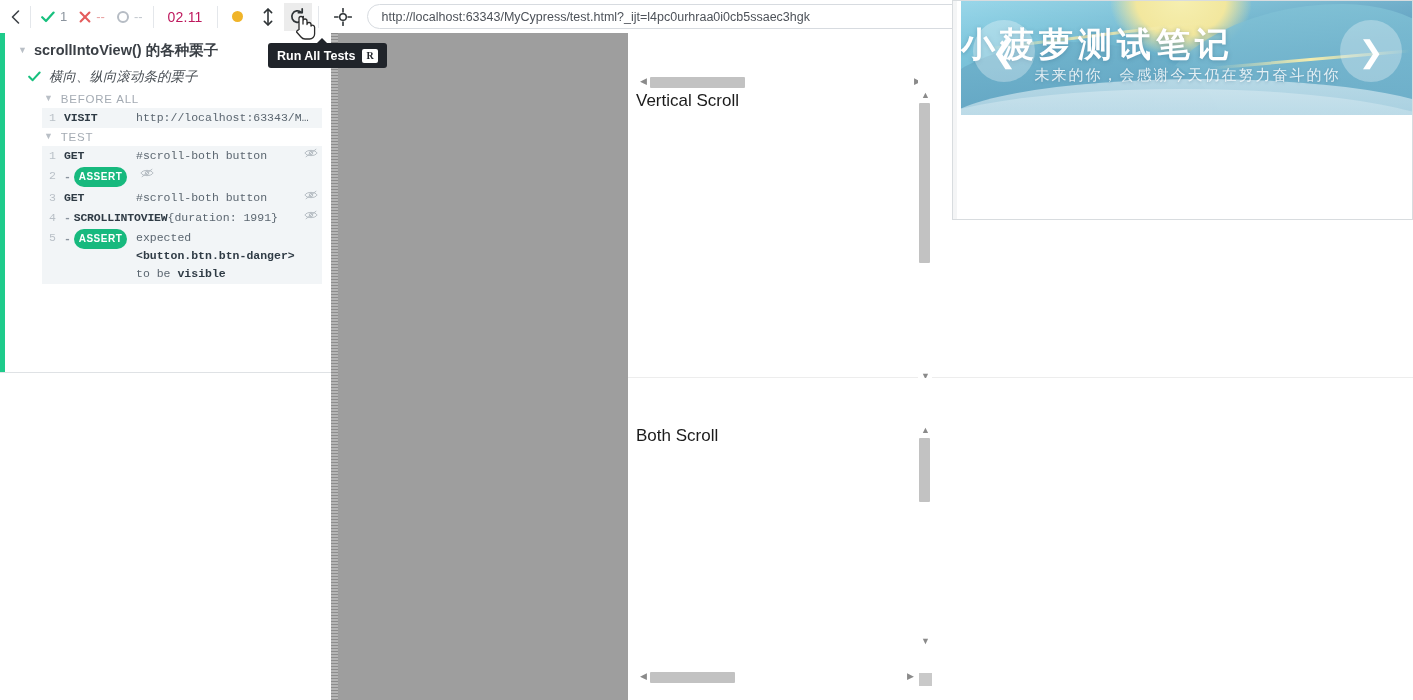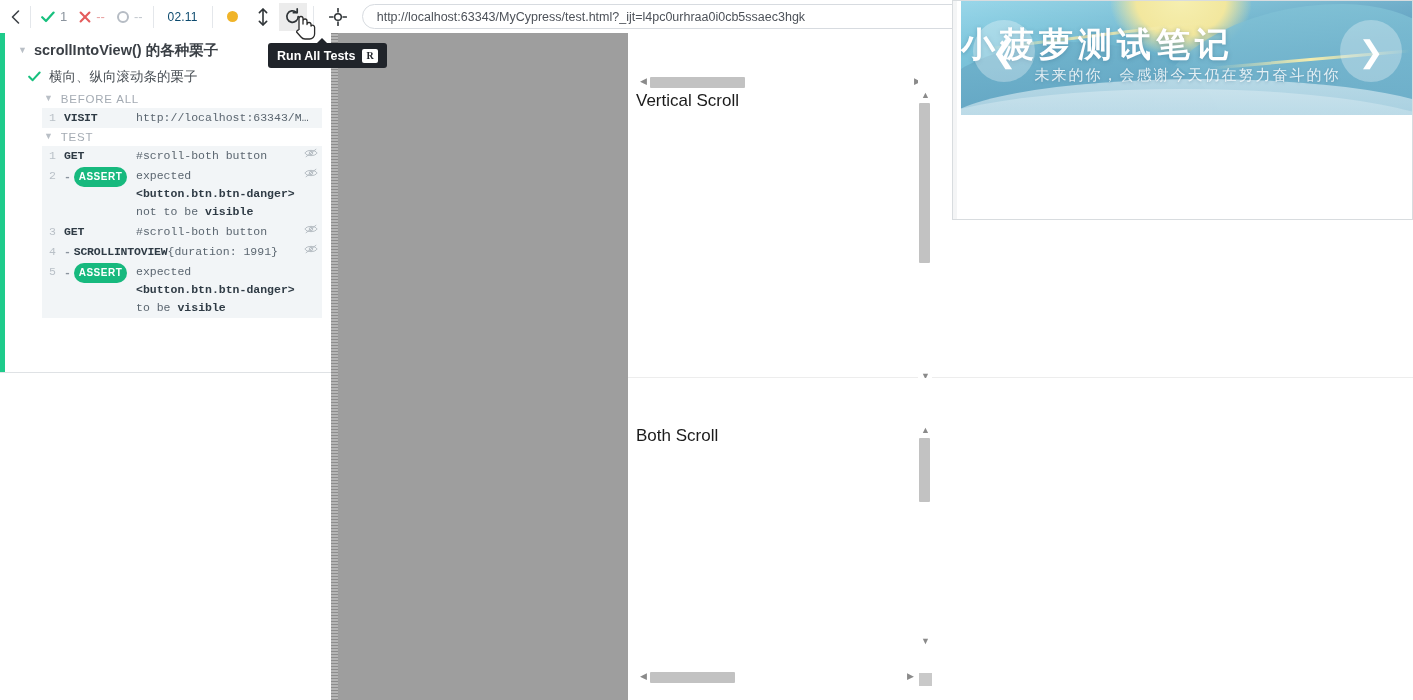--- a/index.html
+++ b/index.html
@@ -36,21 +36,21 @@
   .stat-fail .glyph { color: #e45c5c; font-size: 14px; font-weight: bold; }
   .stat-fail .num { color: #e8a0a0; }
   .stat-pend .glyph { color: #b6bcc4; }
   .stat-pend .num { color: #c2c8ce; }
   .ring {
     width: 12px; height: 12px; border: 2px solid #b6bcc4; border-radius: 50%;
     display: inline-block;
   }
 
   .timer {
-    font-size: 12px; color: #0c4a6e; padding: 0 14px; letter-spacing: .2px;
+    font-size: 14px; color: #be185d; padding: 0 14px; letter-spacing: .2px;
     font-family: "Liberation Sans", sans-serif;
   }
 
   .controls { display: flex; align-items: center; height: 33px; padding: 0 6px; gap: 2px; position: relative;}
   .ctrl { width: 28px; height: 28px; display: flex; align-items: center; justify-content: center; cursor: pointer; }
   .dot-amber { width: 11px; height: 11px; border-radius: 50%; background: #f0b429; display: block; }
   .ctrl.active-bg { background: #ececec; }
 
   .tb-sel {
     width: 48px; height: 33px; display: flex; align-items: center; justify-content: center; cursor: pointer;
@@ -73,21 +73,21 @@
   .green-bar { position: absolute; left: 0; top: 0; width: 5px; height: 340px; background: #1ecb8b; }
 
   .suite-root {
     display: flex; align-items: center; gap: 7px;
     padding: 8px 0 4px 18px; font-size: 14.5px; color: #3a3f45; font-weight: 600;
   }
   .caret { color: #b9bfc6; font-size: 9px; display: inline-block; transform: translateY(-1px); }
 
   .suite-child {
     display: flex; align-items: center; gap: 8px;
-    padding: 4px 0 4px 28px; font-size: 13.5px; color: #4a5056;
+    padding: 4px 0 4px 28px; font-size: 13.5px; color: #4a5056; font-style: italic;
   }
   .tick { color: #17c07e; font-size: 14px; font-weight: bold; }
 
   .hooklabel {
     display: flex; align-items: center; gap: 7px;
     padding: 3px 0 3px 44px; font-size: 11.5px; color: #a4abb3; letter-spacing: .8px;
   }
 
   .cmd-block { margin: 0 10px 0 42px; background: #f4f6f8; }
 
@@ -379,21 +379,20 @@
             <path d="M2 10.5 L14 1.5" stroke="#b3bac1" stroke-width="1.1"></path>
           </svg>
         </span>
       </div>
 
       <div class="cmd">
         <span class="cmd-num">2</span>
         <span class="cmd-name">
           <span class="dash">-</span><span class="assert-badge">ASSERT</span>
         </span>
-        <span class="cmd-msg"><span>expected </span><b>&lt;button.btn.btn-danger&gt;</b><span> not to be </span><b>visible</b></span>
         <span class="cmd-eye">
           <svg width="14" height="12" viewBox="0 0 16 12">
             <path d="M1 6 C3.5 2, 12.5 2, 15 6 C12.5 10, 3.5 10, 1 6 Z" fill="none" stroke="#b3bac1" stroke-width="1.1"></path>
             <circle cx="8" cy="6" r="2" fill="none" stroke="#b3bac1" stroke-width="1.1"></circle>
             <path d="M2 10.5 L14 1.5" stroke="#b3bac1" stroke-width="1.1"></path>
           </svg>
         </span>
       </div>
 
       <div class="cmd">

